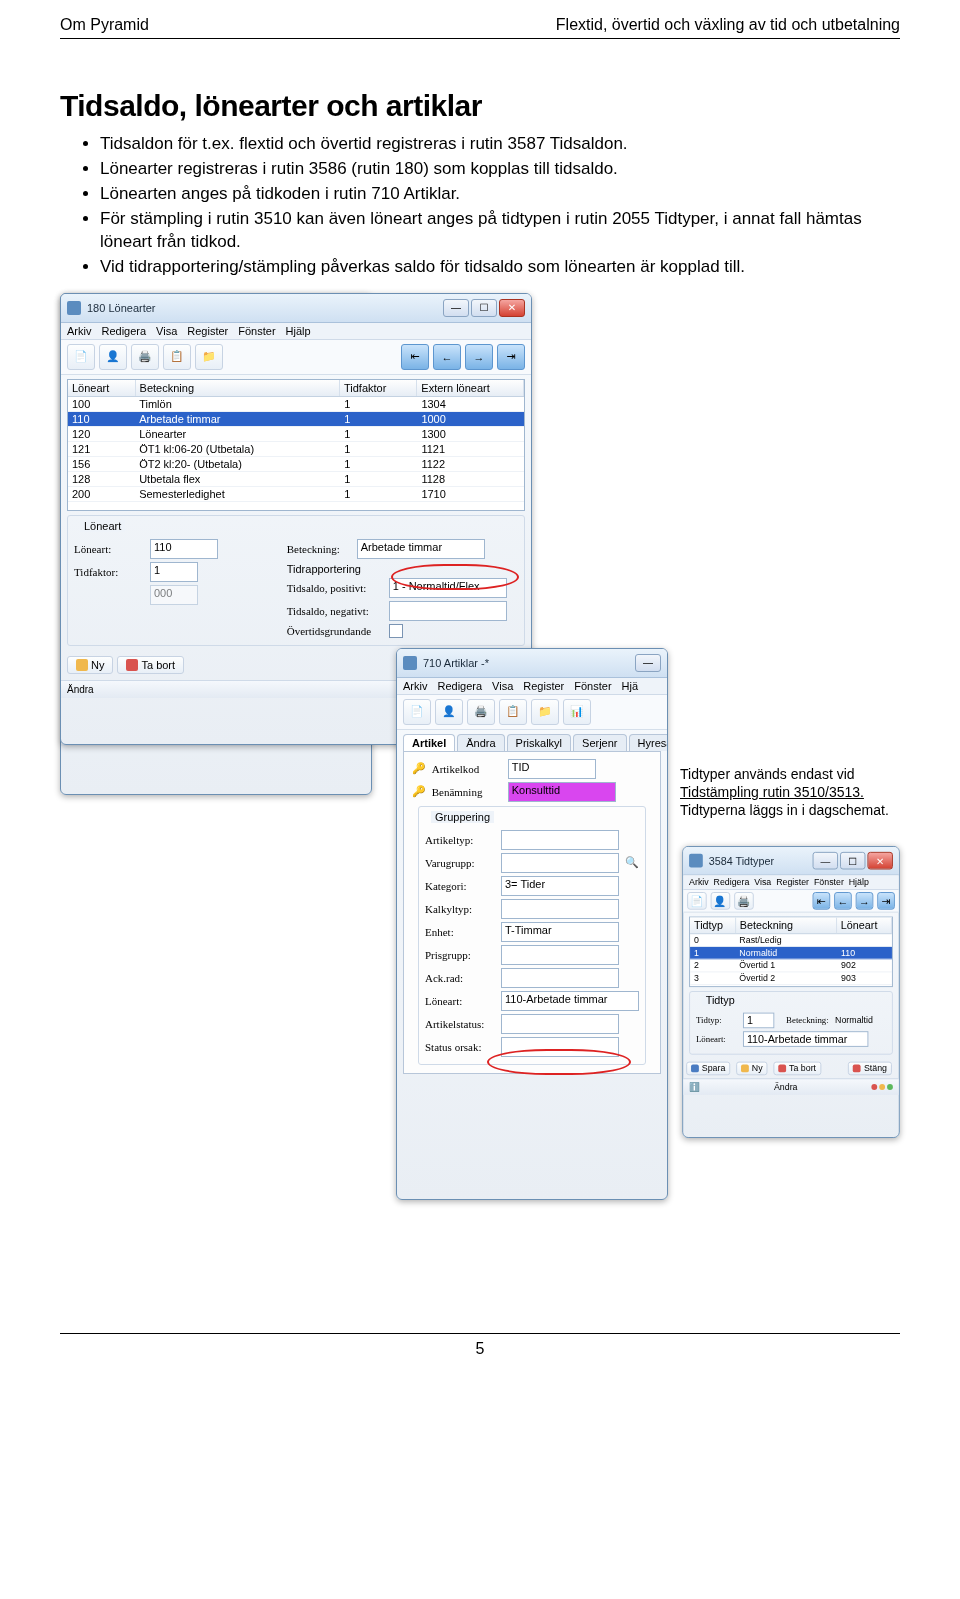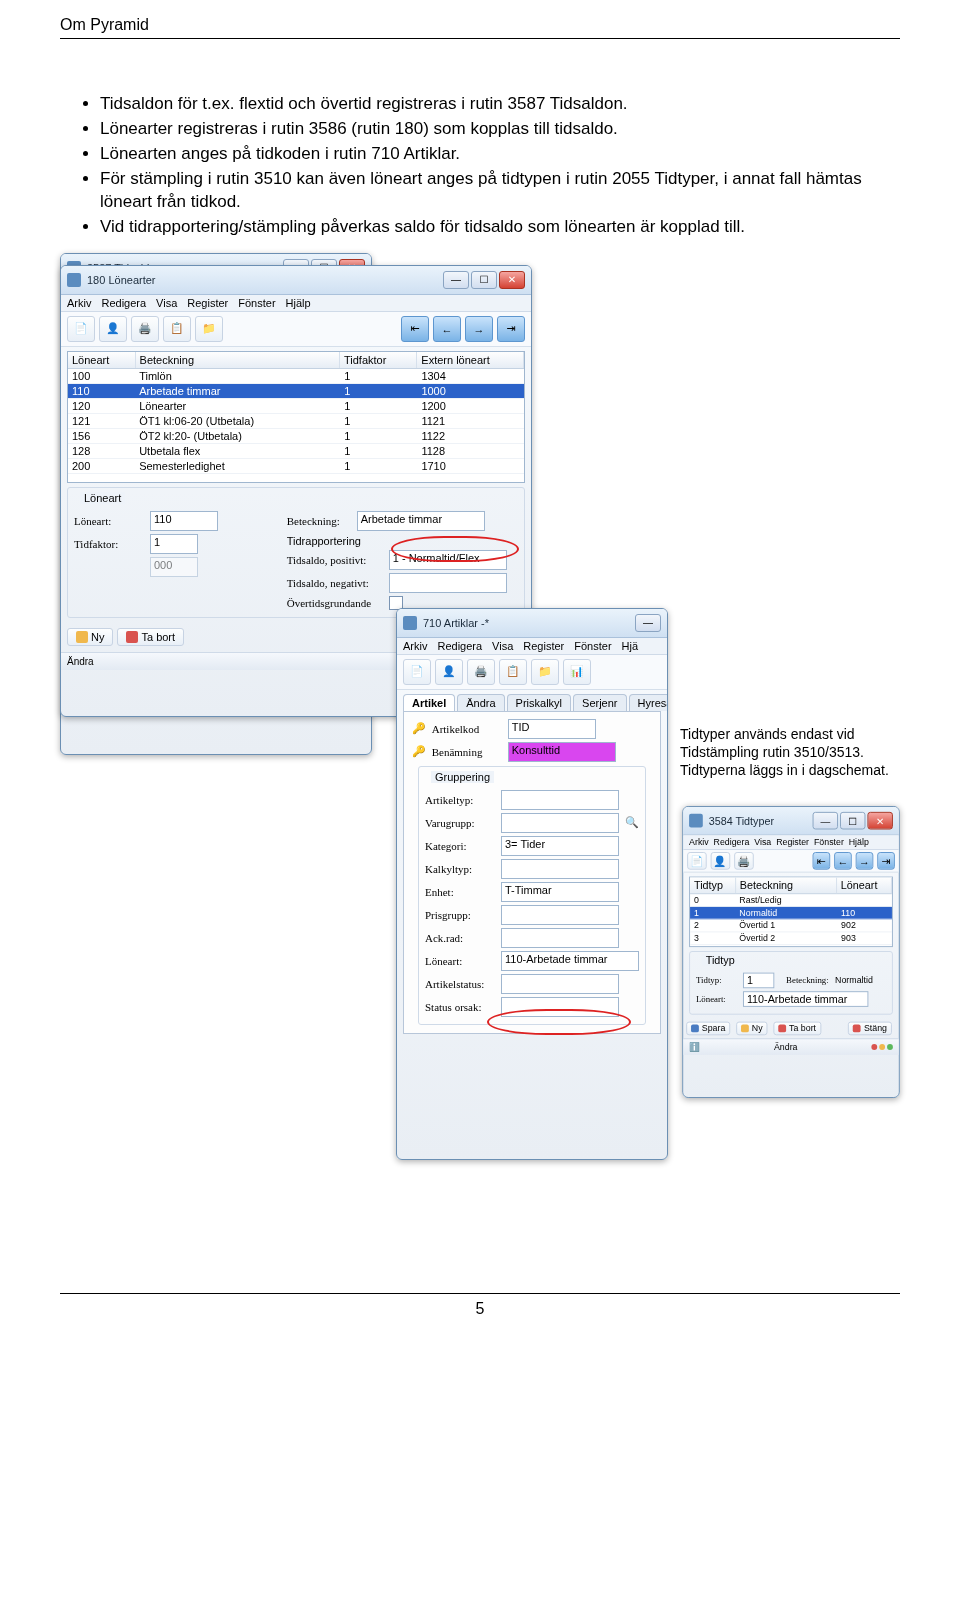--- a/index.html
+++ b/index.html
@@ -212,23 +212,25 @@
   }
   .lights { display:inline-flex; gap:2px;}
   .light{width:9px;height:9px;border-radius:50%;}
   .lr{background:#d9534f;} .ly{background:#f0b84d;} .lg{background:#5cb85c;}
 </style>
 </head>
 <body>
 
 <div class="page-header">
   <span>Om Pyramid</span>
+  <span>Flextid, övertid och växling av tid och utbetalning</span>
 </div>
 
 <div class="content">
+  <div class="h1">Tidsaldo, lönearter och artiklar</div>
   <ul class="bullets">
     <li>Tidsaldon för t.ex. flextid och övertid registreras i rutin 3587 Tidsaldon.</li>
     <li>Lönearter registreras i rutin 3586 (rutin 180) som kopplas till tidsaldo.</li>
     <li>Lönearten anges på tidkoden i rutin 710 Artiklar.</li>
     <li>För stämpling i rutin 3510 kan även löneart anges på tidtypen i rutin 2055 Tidtyper, i annat fall hämtas löneart från tidkod.</li>
     <li>Vid tidrapportering/stämpling påverkas saldo för tidsaldo som lönearten är kopplad till.</li>
   </ul>
 
   <div class="canvas">
 
@@ -362,21 +364,21 @@
       <div class="statusbar">
         <span>ℹ️</span>
         <span class="lights">
             <span class="light lr"></span>
             <span class="light ly"></span>
             <span class="light lg"></span>
           </span>
       </div>
     </div>
 
-    <div class="win" style="left:370;top:12px;width:470px;height:450px;">
+    <div class="win" style="left:370;top:0;width:470px;height:450px;">
       <div class="titlebar">
         <div class="t-left">
           <span class="title-icon"></span>
           <span class="t-title">180 Lönearter</span>
         </div>
         <div class="winbtns">
           <span class="winbtn">—</span>
           <span class="winbtn">☐</span>
           <span class="winbtn close">✕</span>
         </div>
@@ -418,21 +420,21 @@
             <div class="grid-row sel">
               <div style="width:60px">110</div>
               <div style="width:200px">Arbetade timmar</div>
               <div style="width:70px">1</div>
               <div style="width:100px">1000</div>
             </div>
             <div class="grid-row">
               <div style="width:60px">120</div>
               <div style="width:200px">Lönearter</div>
               <div style="width:70px">1</div>
-              <div style="width:100px">1200</div>
+              <div style="width:100px">1300</div>
             </div>
             <div class="grid-row">
               <div style="width:60px">121</div>
               <div style="width:200px">ÖT1 kl:06-20 (Utbetala)</div>
               <div style="width:70px">1</div>
               <div style="width:100px">1121</div>
             </div>
             <div class="grid-row">
               <div style="width:60px">156</div>
               <div style="width:200px">ÖT2 kl:20- (Utbetala)</div>
@@ -604,21 +606,21 @@
               <label>Status orsak:</label>
               <span class="tbox" style="width:110px"></span>
             </div>
         </div>
       </div>
       <span class="circle-ann" style="top:400px;left:90px;width:140px;height:22px;"></span>
     </div>
 
     <div class="side-note" style="left:620px;top:472px;width:240px;">
       <span>Tidtyper används endast vid</span><br>
-      <span style="">Tidstämpling rutin 3510/3513.</span><br>
+      <span style="text-decoration:underline">Tidstämpling rutin 3510/3513.</span><br>
       <span>Tidtyperna läggs in i dagschemat.</span>
     </div>
 
     <div class="win" style="left:620px;top:550px;width:220px;height:296px;transform:scale(0.98);">
       <div class="titlebar">
         <div class="t-left">
           <span class="title-icon"></span>
           <span class="t-title">3584 Tidtyper</span>
         </div>
         <div class="winbtns">

